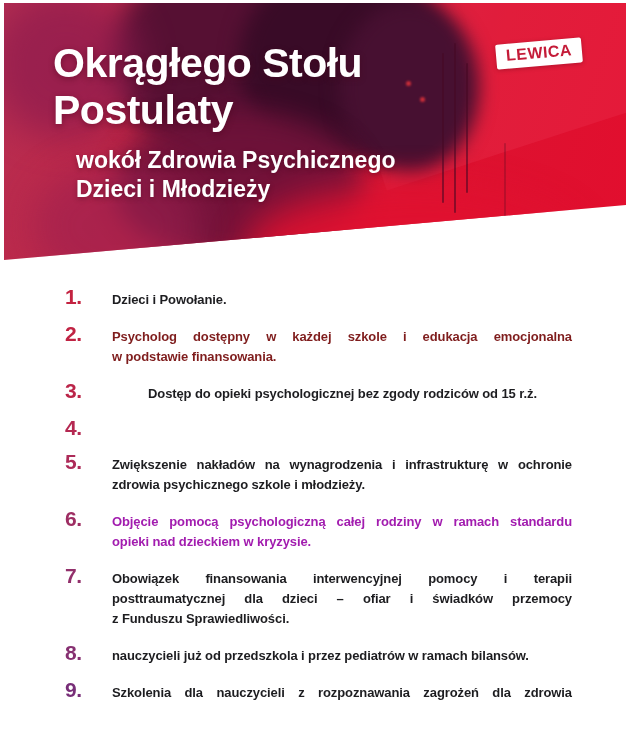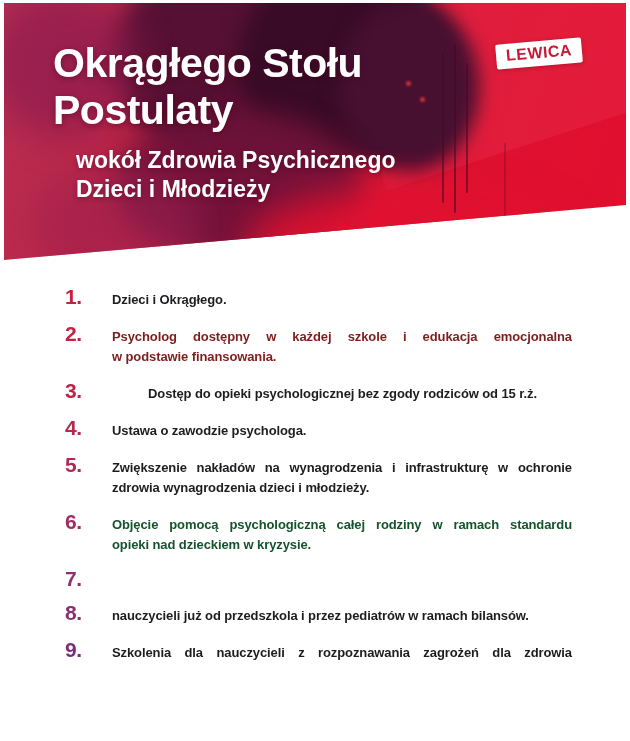--- a/index.html
+++ b/index.html
@@ -109,64 +109,66 @@
       <div>wokół Zdrowia Psychicznego</div>
       <div>Dzieci i Młodzieży</div>
     </div>
     <div class="badge">LEWICA</div>
   </div>
 
   <div class="list">
     <div class="item">
       <div class="num" style="color: rgb(195, 34, 64);">1.</div>
       <div class="lines" style="color: rgb(29, 29, 32);">
-          <div class="line">Dzieci i Okrągłego.</div>
+          <div class="line">Dzieci i Powołanie.</div>
         </div>
     </div>
 
     <div class="item">
       <div class="num" style="color: rgb(192, 35, 67);">2.</div>
       <div class="lines" style="color: #7f1d1d;">
           <div class="line j">Psycholog dostępny w każdej szkole i edukacja emocjonalna</div>
           <div class="line">w podstawie finansowania.</div>
         </div>
     </div>
 
     <div class="item">
       <div class="num" style="color: rgb(187, 37, 73);">3.</div>
       <div class="lines" style="color: rgb(29, 29, 32); margin-left: 36px;">
           <div class="line">Dostęp do opieki psychologicznej bez zgody rodziców od 15 r.ż.</div>
         </div>
     </div>
 
     <div class="item">
       <div class="num" style="color: rgb(180, 40, 81);">4.</div>
-      <div class="lines" style="color: rgb(29, 29, 32);">
-          <div class="line">Ustawa o zawodzie psychologa.</div>
-        </div>
     </div>
 
     <div class="item">
       <div class="num" style="color: rgb(173, 43, 89);">5.</div>
       <div class="lines" style="color: rgb(29, 29, 32);">
           <div class="line j">Zwiększenie nakładów na wynagrodzenia i infrastrukturę w ochronie</div>
-          <div class="line">zdrowia wynagrodzenia dzieci i młodzieży.</div>
+          <div class="line">zdrowia psychicznego szkole i młodzieży.</div>
         </div>
     </div>
 
     <div class="item">
       <div class="num" style="color: rgb(158, 46, 99);">6.</div>
-      <div class="lines" style="color: #14532d;">
+      <div class="lines" style="color: #a21caf;">
           <div class="line j">Objęcie pomocą psychologiczną całej rodziny w ramach standardu</div>
           <div class="line">opieki nad dzieckiem w kryzysie.</div>
         </div>
     </div>
 
     <div class="item">
       <div class="num" style="color: rgb(146, 48, 107);">7.</div>
+      <div class="lines" style="color: rgb(29, 29, 32);">
+          <div class="line j">Obowiązek finansowania interwencyjnej pomocy i terapii</div>
+          <div class="line j">posttraumatycznej dla dzieci – ofiar i świadków przemocy</div>
+          <div class="line">z Funduszu Sprawiedliwości.</div>
+        </div>
     </div>
 
     <div class="item">
       <div class="num" style="color: rgb(134, 48, 113);">8.</div>
       <div class="lines" style="color: rgb(29, 29, 32);">
           <div class="line">nauczycieli już od przedszkola i przez pediatrów w ramach bilansów.</div>
         </div>
     </div>
 
     <div class="item">

